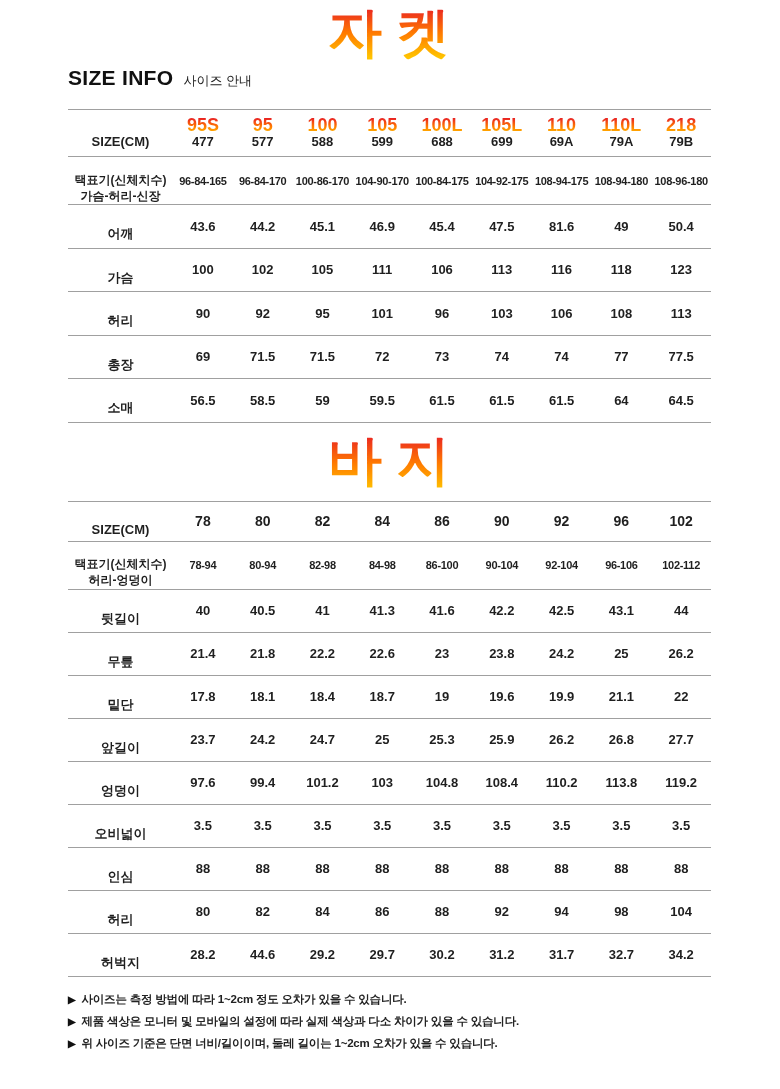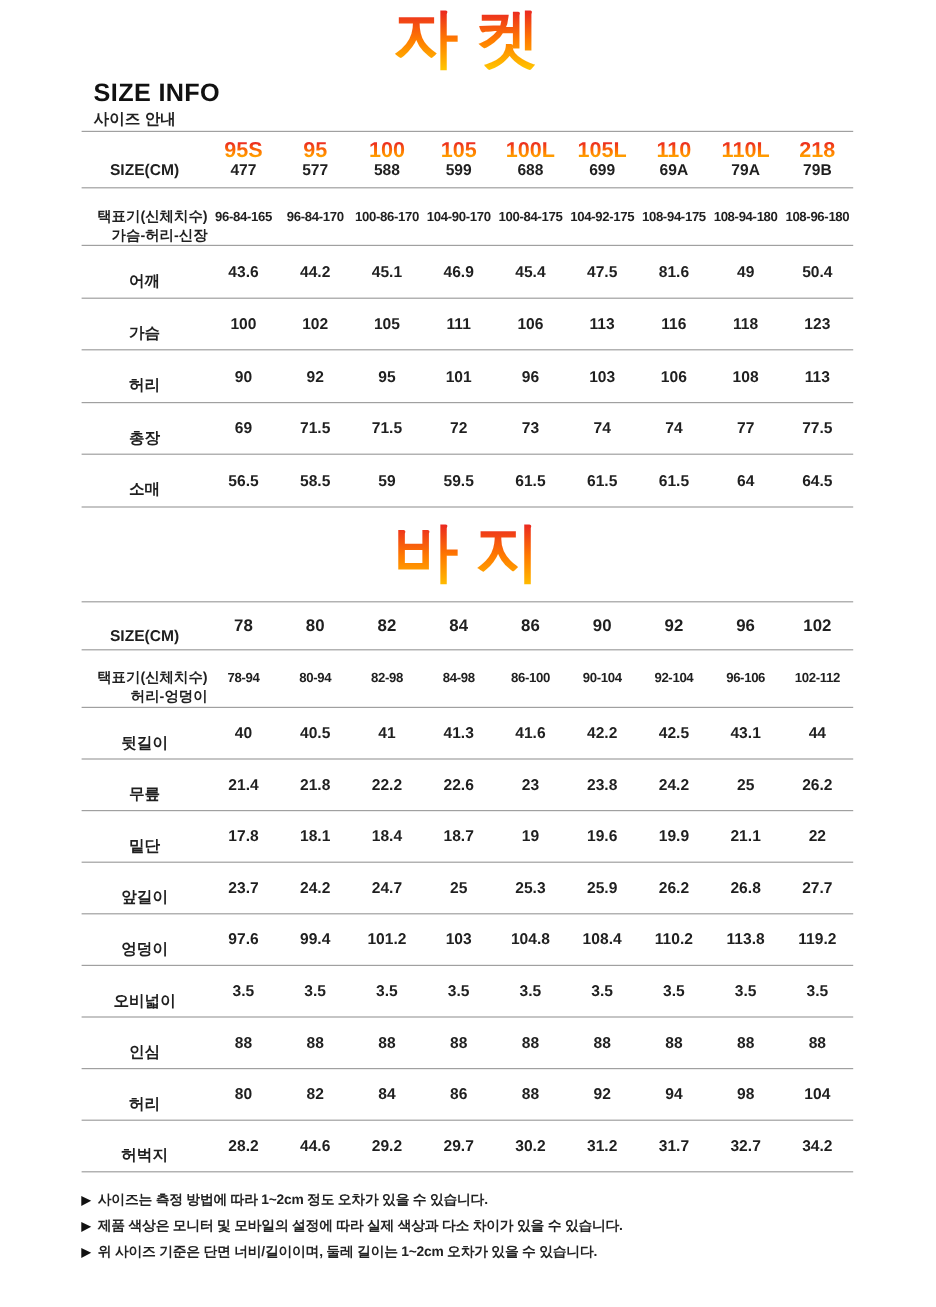--- a/index.html
+++ b/index.html
@@ -22,23 +22,23 @@
     text-align: center;
     font-size: 54px;
     font-weight: 800;
     letter-spacing: 14px;
     padding-left: 12px; 
     margin: 0;
   }
   .jacket-title { height: 60px; line-height: 60px; padding-top: 2px; }
   .pants-title  { height: 66px; line-height: 66px; margin-top: 4px; }
 
-  .section-head { margin: 6px 0 0 68px; height: 28px; display: flex; align-items: baseline; flex-direction: column; }
+  .section-head { margin: 6px 0 0 68px; height: 28px; display: flex; align-items: baseline; }
   .si-title { font-size: 21px; font-weight: 800; letter-spacing: 0.3px; color: #111; }
-  .si-sub   { font-size: 13px; font-weight: 700; margin-left: 10px; color: #222; }
+  .si-sub   { font-size: 13px; font-weight: 400; margin-left: 10px; color: #222; }
 
   .size-table {
     margin-left: 68px;
     width: 643px;
     border-top: 1px solid #a0a0a0;
   }
   .trow { display: flex; align-items: center; border-bottom: 1px solid #a0a0a0; }
   .label-cell {
     width: 105px; flex: none;
     text-align: center;
@@ -49,21 +49,21 @@
   .val-cell {
     flex: 1; text-align: center;
     font-size: 13px; font-weight: 600;
     white-space: nowrap;
   }
   .header-row { height: 47px; }
   .size-grad { display: block; font-size: 18px; font-weight: 700; line-height: 1.05; }
   .size-code { display: block; font-size: 13px; font-weight: 600; line-height: 1.1; }
   .size-plain { font-size: 14px; font-weight: 700; }
   .spec-row { height: 48px; }
-  .spec-row .label-cell { font-size: 12px; line-height: 1.3; text-align: right; }
+  .spec-row .label-cell { font-size: 12px; line-height: 1.3; }
   .spec-row .val-cell { font-size: 11px; letter-spacing: -0.3px; }
   .data-row { height: 43.5px; }
   .pants-table .header-row { height: 40px; }
   .pants-table .data-row { height: 43px; }
   .pants-table { margin-top: 8px; }
   .jacket-table { margin-top: 15px; }
 
   .notes { list-style: none; margin: 15px 0 0 68px; padding: 0; }
   .notes li {
     display: flex; align-items: baseline;

